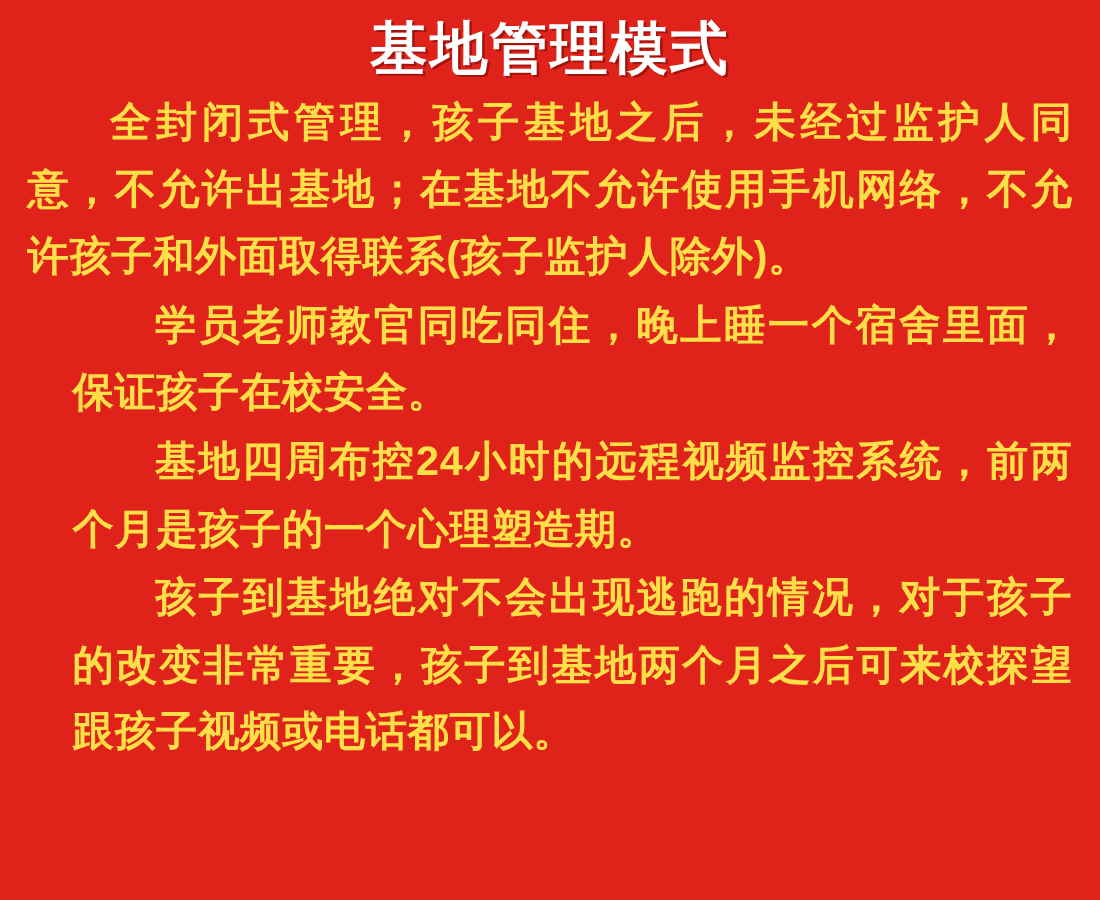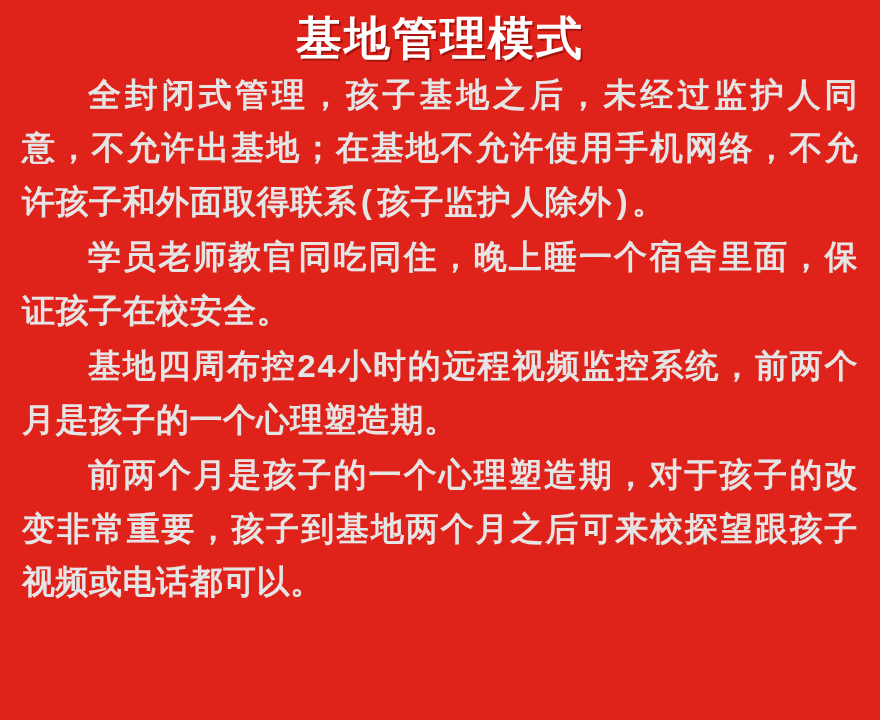--- a/index.html
+++ b/index.html
@@ -27,45 +27,46 @@
     font-weight: bold;
     text-align: center;
     letter-spacing: 2px;
     padding-top: 12px;
     padding-bottom: 6px;
     line-height: 1.15;
     text-shadow: 2px 2px 0 #a3140d;
     font-family: "DejaVu Sans", "Liberation Sans", sans-serif;
   }
   .body-text {
-    color: #e5e5e5;
+    color: #fde047;
     font-size: 33px;
     font-weight: bold;
     line-height: 1.62;
     letter-spacing: 0.5px;
     text-align: justify;
     text-justify: inter-ideograph;
-    font-family: Liberation Mono, monospace;
+    font-family: Liberation Sans, sans-serif;
   }
   .para {
     margin: 0;
     text-indent: 2em;
     padding: 0;
   }
   .para + .para {
     margin-top: 2px;
+    margin-left: 36px;
   }
 </style>
 </head>
 <body>
 
 <div class="poster">
 
   <div class="title">基地管理模式</div>
 
   <div class="body-text">
     <p class="para">全封闭式管理，孩子基地之后，未经过监护人同意，不允许出基地；在基地不允许使用手机网络，不允许孩子和外面取得联系(孩子监护人除外)。</p>
     <p class="para">学员老师教官同吃同住，晚上睡一个宿舍里面，保证孩子在校安全。</p>
     <p class="para">基地四周布控24小时的远程视频监控系统，前两个月是孩子的一个心理塑造期。</p>
-    <p class="para">前两个月是孩子的一个心理塑造期，对于孩子的改变非常重要，孩子到基地两个月之后可来校探望跟孩子视频或电话都可以。</p>
+    <p class="para">孩子到基地绝对不会出现逃跑的情况，对于孩子的改变非常重要，孩子到基地两个月之后可来校探望跟孩子视频或电话都可以。</p>
   </div>
 
 </div>
 
 </body></html>

